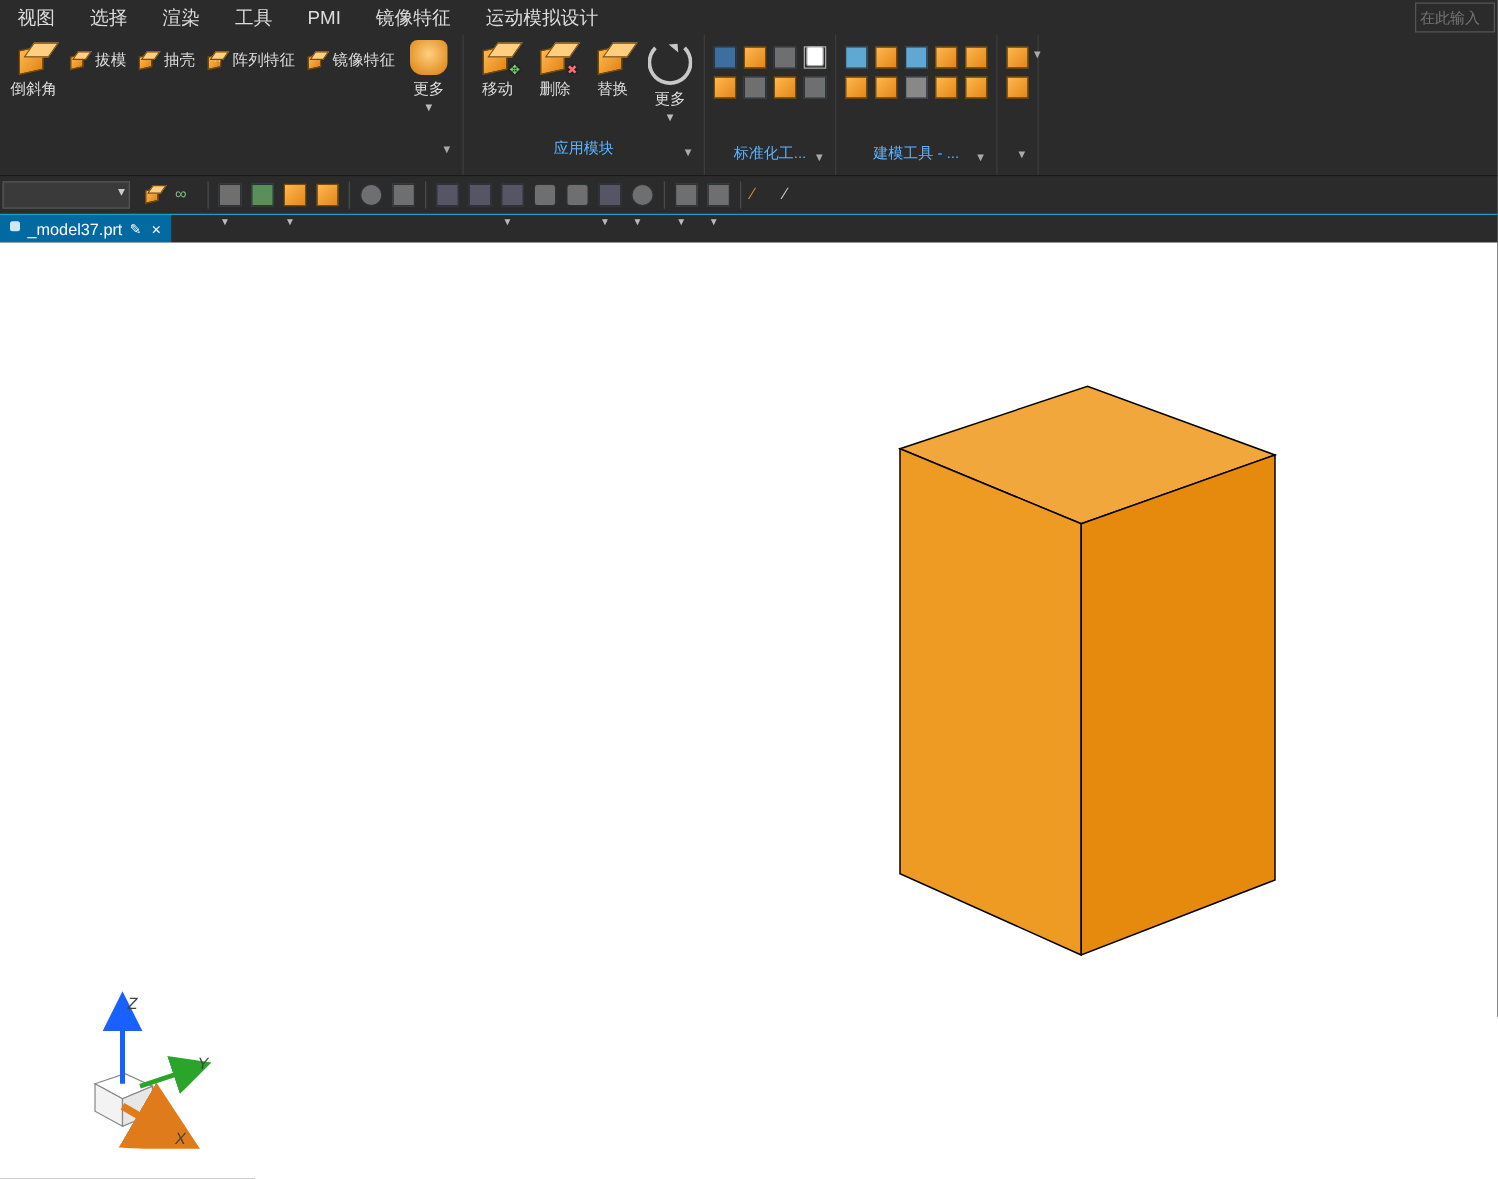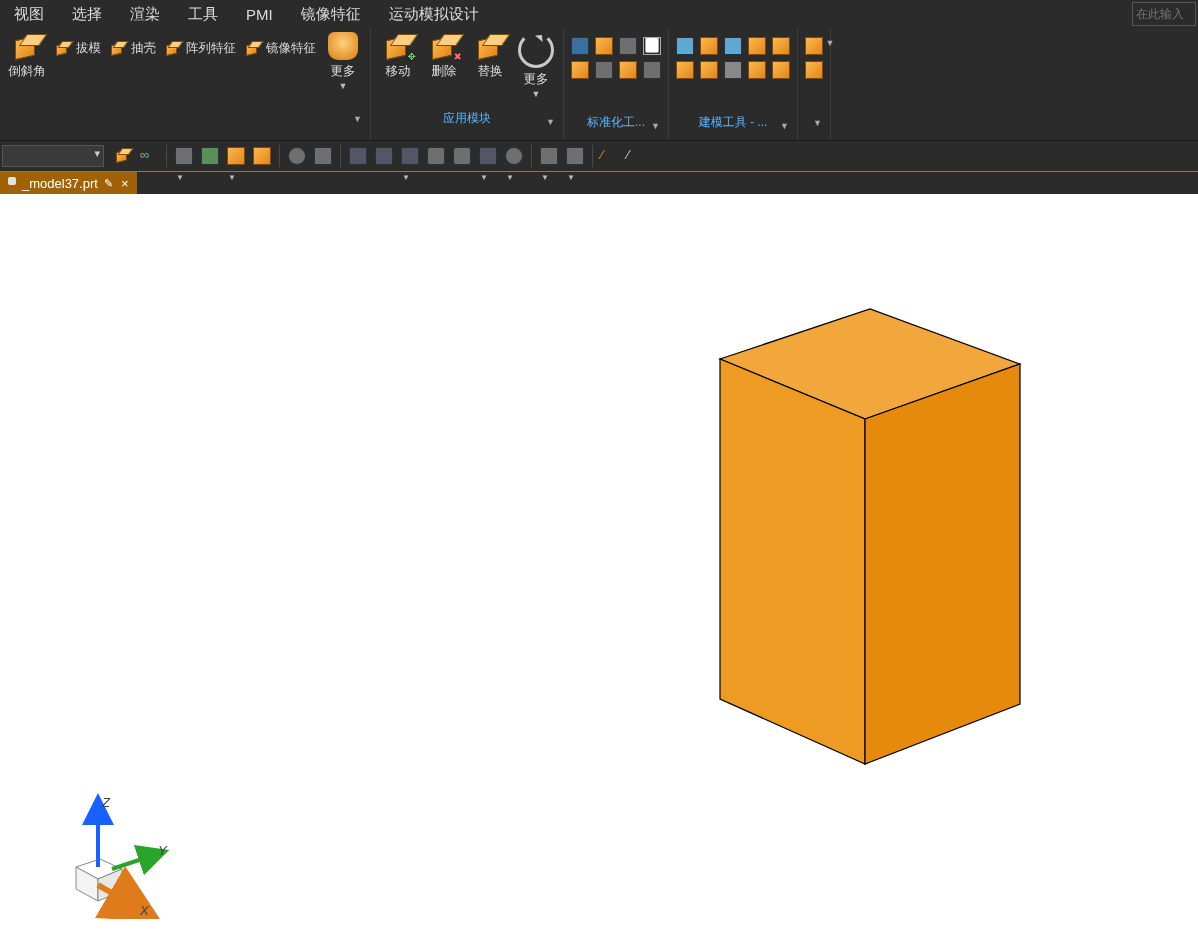--- a/index.html
+++ b/index.html
@@ -233,21 +233,21 @@
 
   
   .tabbar{
     height:22px; background:#cfe3ea; 
     background: #2b2b2b;
     border-bottom:0;
     display:flex;
   }
   .doctab{
     display:flex; align-items:center;
-    background:#a16207;
+    background:#0369a1;
     color:#fff;
     padding:0 8px 0 6px;
     height:22px;
     font-size:13px;
     border-radius:0;
   }
   .doctab .pin{
     width:14px;height:14px;
     margin-right:2px;
     opacity:.9;

